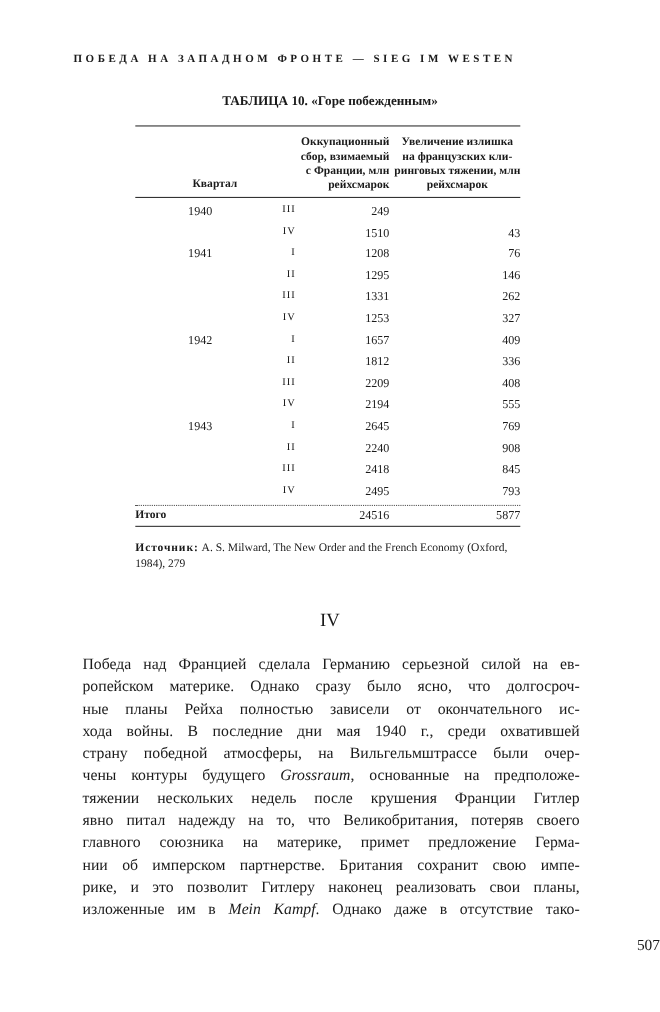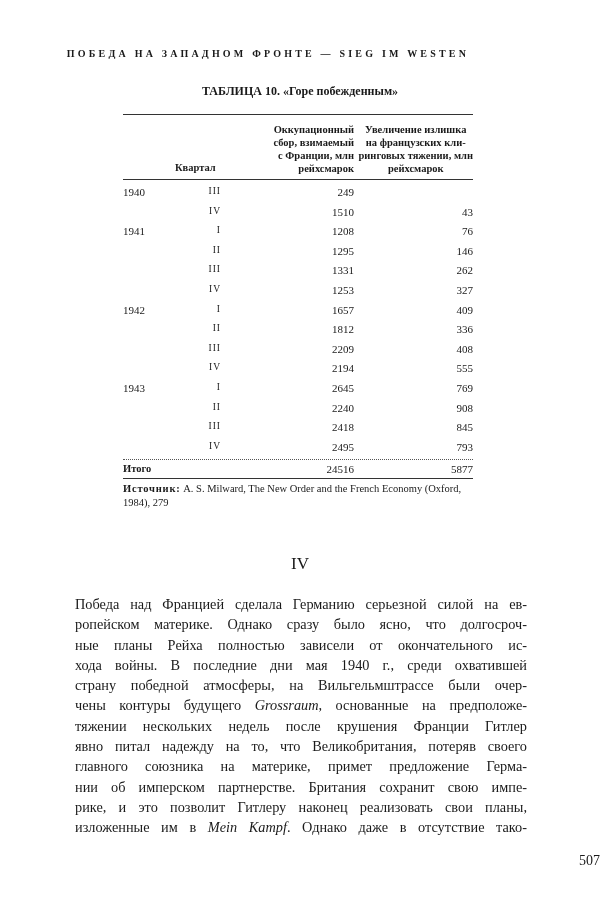--- a/index.html
+++ b/index.html
@@ -17,30 +17,30 @@
   }
   .table-wrap {
     position: absolute; left: 123px; top: 114px; width: 350px;
   }
   .rule { height: 0; border-top: 1px solid #333; }
   .rule.dotted { border-top: 1px dotted #555; }
   .thead { position: relative; height: 64px; font-size: 10.5px; font-weight: bold; }
   .thead .h-quarter { position: absolute; left: 52px; bottom: 6px; }
   .thead .h-col1 { position: absolute; right: 119px; top: 8px; text-align: right; line-height: 13px; }
   .thead .h-col2 { position: absolute; right: 0; top: 8px; text-align: center; line-height: 13px; }
-  .row { position: relative; height: 19.6px; font-size: 11px; }
+  .row { position: relative; height: 19.6px; font-size: 11px; margin-left: 48px; }
   .row .year { position: absolute; left: 0; top: 4px; }
   .row .q { position: absolute; left: 56px; width: 42px; text-align: right; top: 4px; font-size: 9.5px; font-weight: normal; letter-spacing: 1px; }
   .row .v1 { position: absolute; right: 119px; top: 4px; }
   .row .v2 { position: absolute; right: 0; top: 4px; }
   .total-row { position: relative; height: 18px; font-size: 11px; font-weight: bold; text-decoration: underline; }
   .total-row .lbl { position: absolute; left: 0; top: 3px; font-size: 10.5px; }
   .total-row .v1 { position: absolute; right: 119px; top: 3px; font-weight: normal; }
   .total-row .v2 { position: absolute; right: 0; top: 3px; font-weight: normal; }
-  .source { font-size: 10.5px; line-height: 14px; margin-top: 3px; }
+  .source { font-size: 10.5px; line-height: 14px; margin-top: 13px; }
   .source .src-label { font-weight: bold; letter-spacing: 0.8px; }
   .section-num {
     position: absolute; top: 554px; left: 0; width: 600px; text-align: center;
     font-size: 17px;
   }
   .body-text {
     position: absolute; top: 594px; left: 75px; width: 452px;
     font-size: 14.3px; line-height: 20.3px; text-align: justify;
   }
   .body-text p { margin: 0; }

